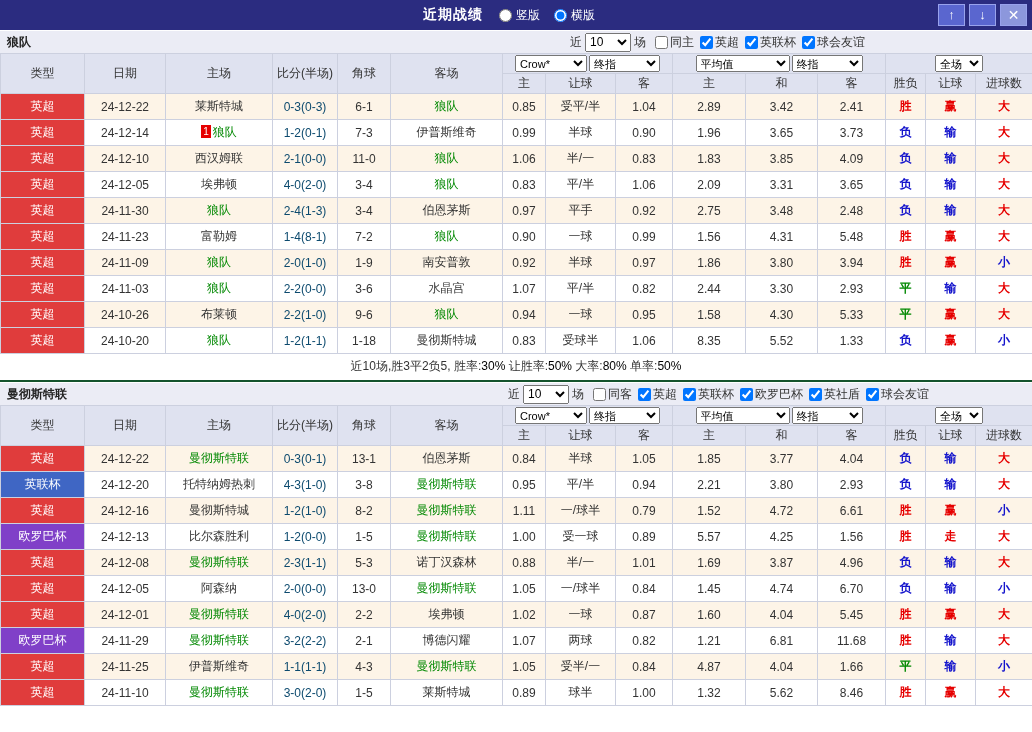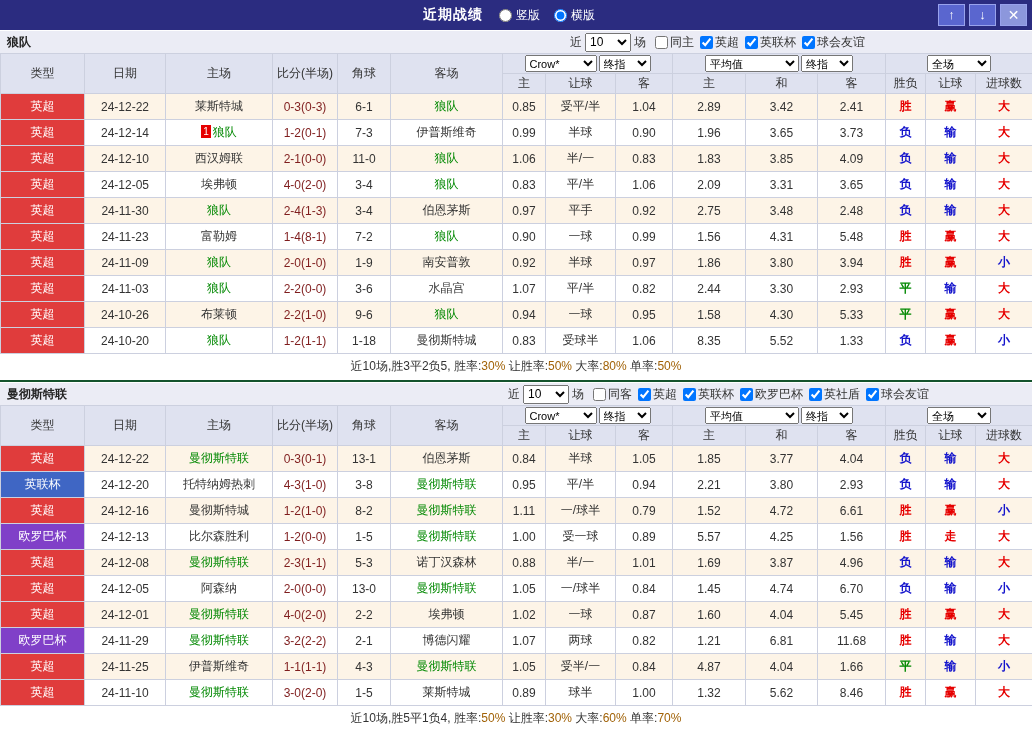--- a/index.html
+++ b/index.html
@@ -24,35 +24,35 @@
   .cbs{display:inline-flex;align-items:center}
   .cb-label{display:inline-flex;align-items:center;gap:2px;margin-left:6px;cursor:pointer}
   .cb-label input{margin:0;width:13px;height:13px}
   .filters-1{padding-right:160px}
   .filters-2{padding-right:96px}
   
   table{width:100%;border-collapse:collapse;table-layout:fixed}
   th,td{border:1px solid #ccd0df;text-align:center;white-space:nowrap;overflow:hidden}
   thead th{background:#dfe2f0;font-weight:400;color:#333;height:19px;padding:1px 0;font-size:12px}
   thead select{font-size:11px;height:17px;margin:0 1px}
-  .sel-odds{width:72px}.sel-stage{width:52px}.sel-avg{width:94px}.sel-scope{width:64px}
+  .sel-odds{width:72px}.sel-stage{width:71px}.sel-avg{width:94px}.sel-scope{width:48px}
   tbody td{height:26px;font-size:12px;color:#333}
   tr.odd{background:#fdf4e7}
   tr.even{background:#fff}
   .lg-epl{background:#e03c3c;color:#fff}
   .lg-lc{background:#3f66c4;color:#fff}
   .lg-el{background:#8040c8;color:#fff}
   .team-hl{color:#008800}
-  .score{color:#7f1d1d}
+  .score{color:#0c4a6e}
   .c-red{color:#e60000;font-weight:bold}
   .c-blue{color:#1414cc;font-weight:bold}
   .c-green{color:#008800;font-weight:bold}
   .rc-badge{display:inline-block;background:#e60000;color:#fff;font-size:10px;line-height:13px;padding:0 2px;margin-right:2px;vertical-align:1px}
   .summary{text-align:center;padding:4px 0 5px;background:#fff;color:#333}
-  .summary .val{color:#a16207}
+  .summary .val{color:#000000}
 </style>
 </head>
 <body>
 
 <div class="window">
 
   <header class="titlebar">
     <div class="tb-center">
       <span class="title">近期战绩</span>
       <span class="radios">
@@ -541,16 +541,15 @@
             <td>1.00</td>
             <td>1.32</td>
             <td>5.62</td>
             <td>8.46</td>
             <td class="c-red">胜</td>
             <td class="c-red">赢</td>
             <td class="c-red">大</td>
           </tr>
         </tbody>
     </table>
-    <div class="summary"><span>近10场,胜5平1负4, </span><span> 胜率:</span><span class="val">50%</span><span> 让胜率:</span><span class="val">30%</span><span> 大率:</span><span class="val">60%</span><span> 单率:</span><span class="val">70%</span></div>
   </section>
 
 </div>
 
 </body></html>

